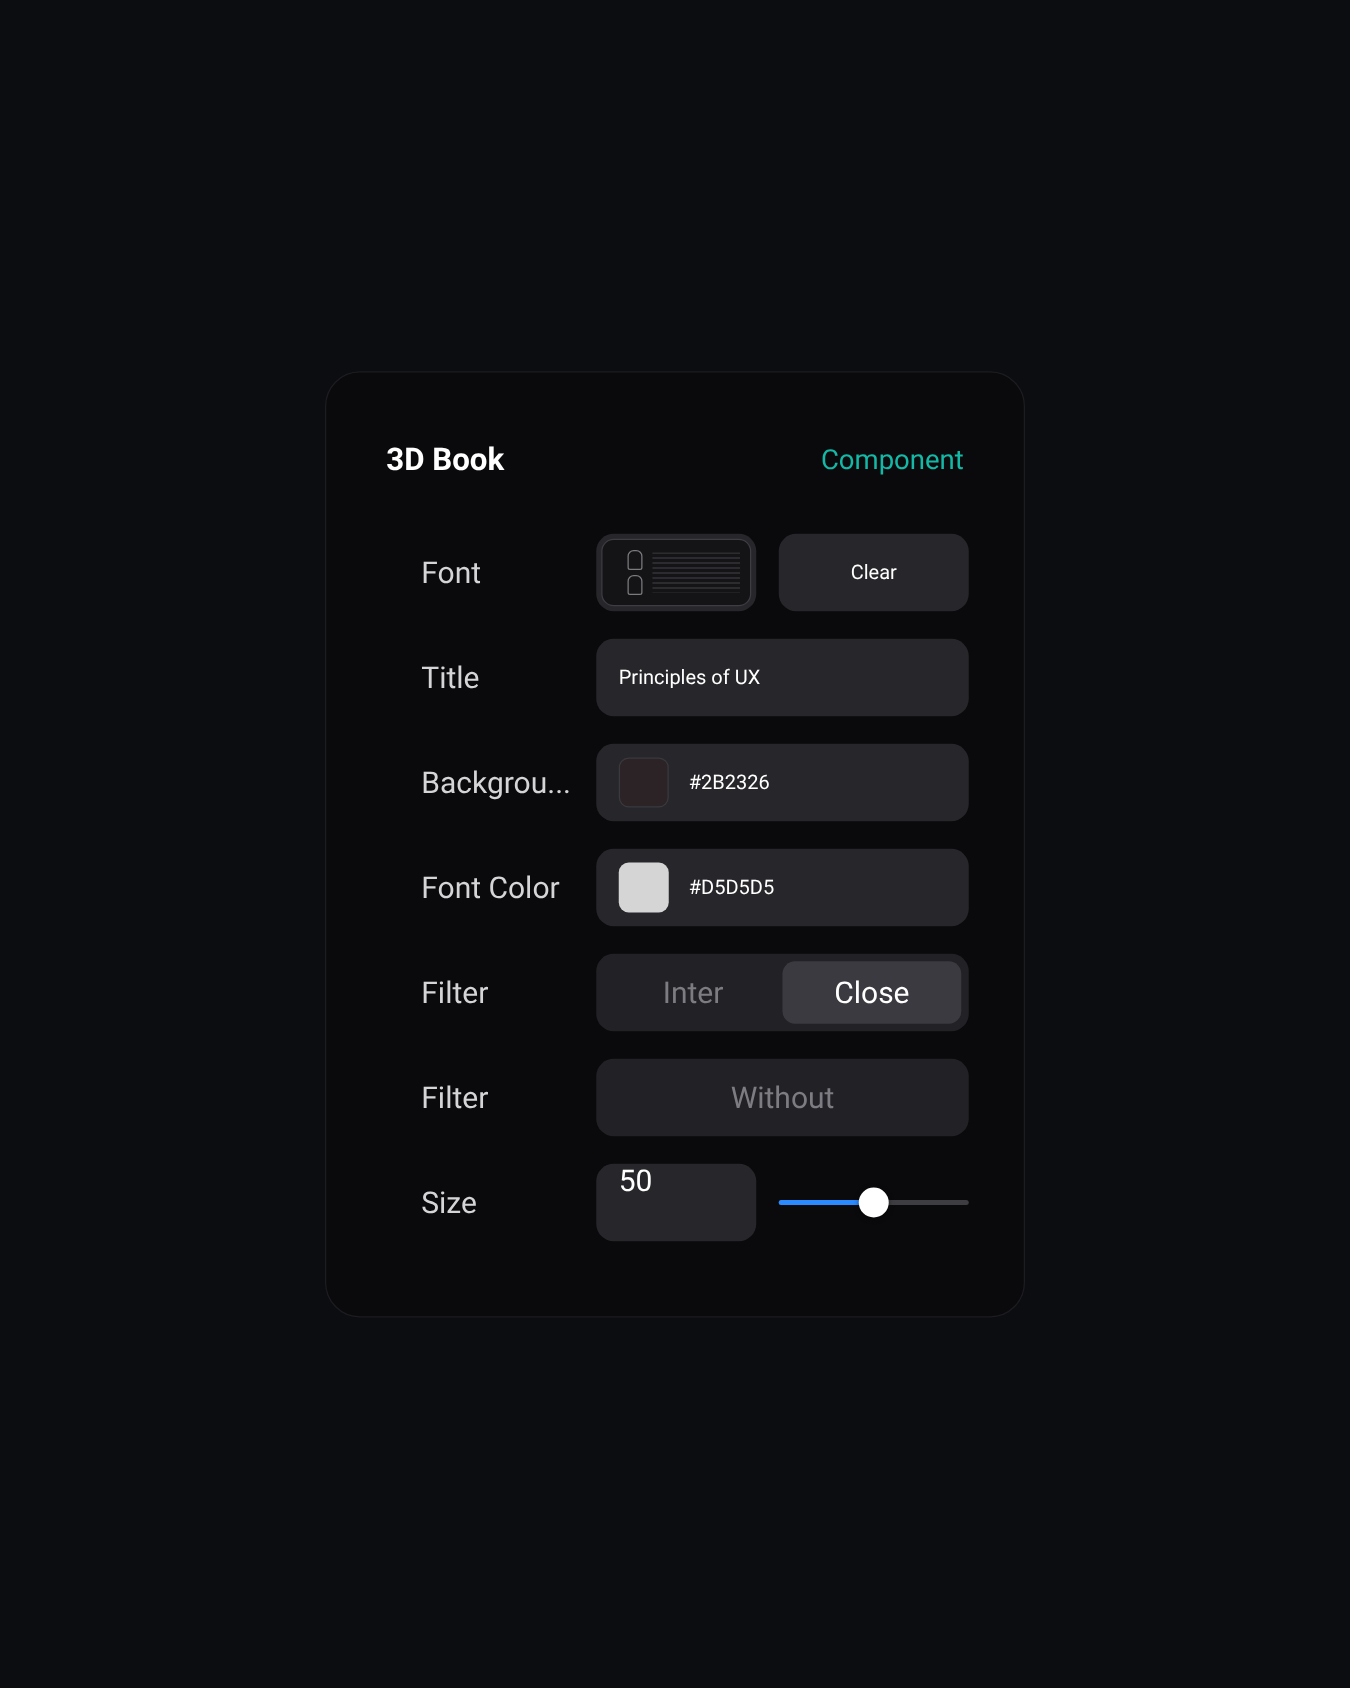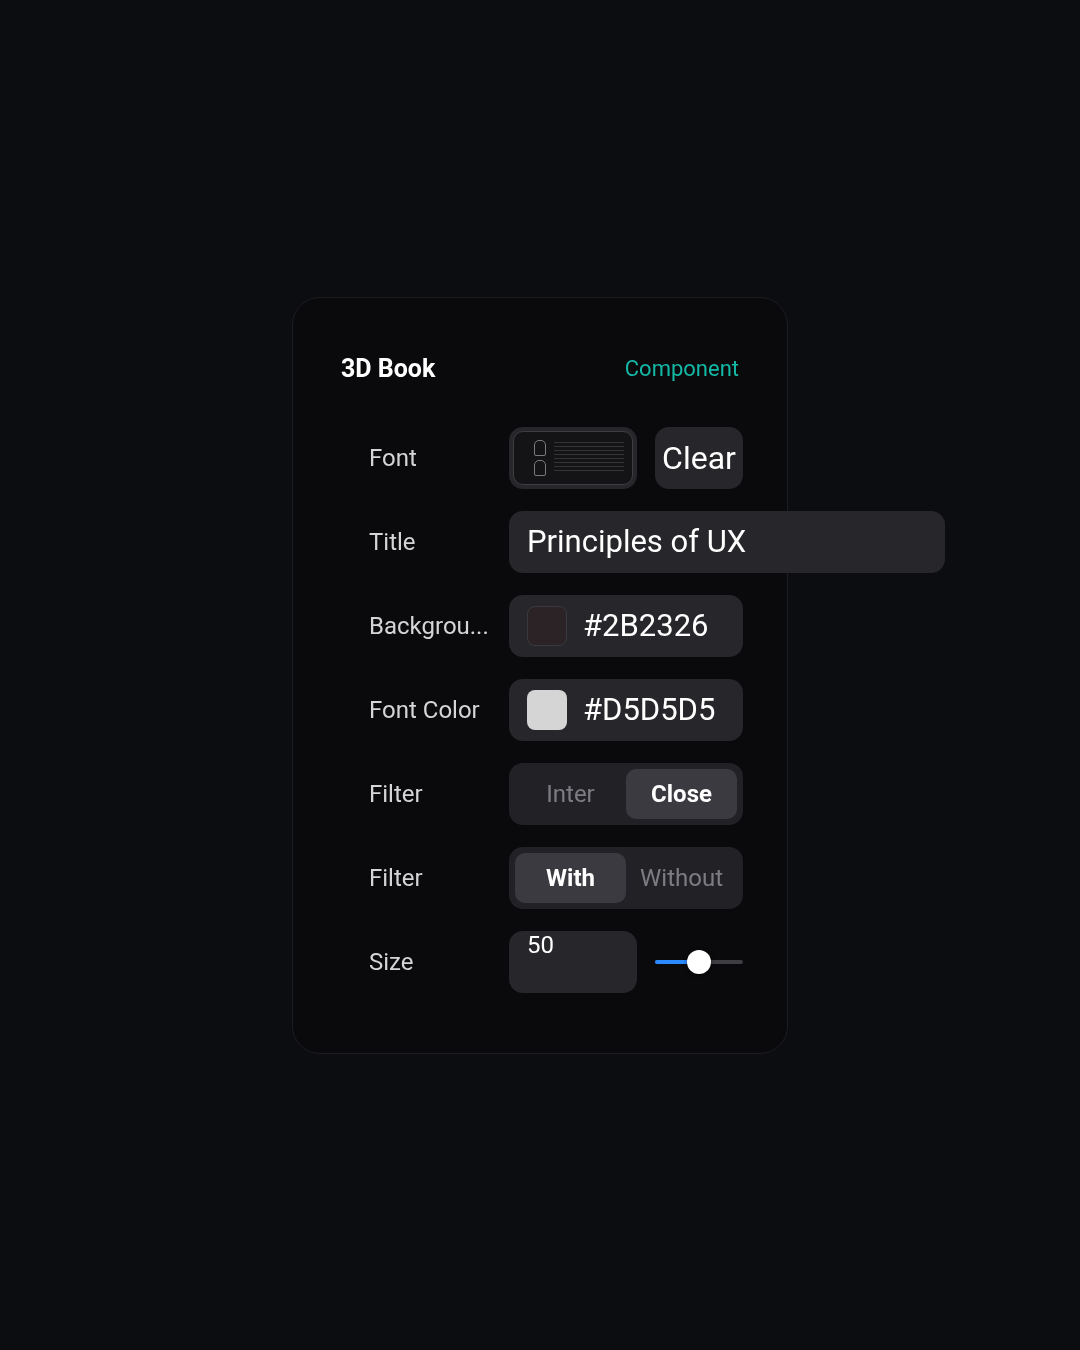--- a/index.html
+++ b/index.html
@@ -6,21 +6,21 @@
   html, body {
     width: 1080px;
     height: 1350px;
     background: #0c0d10;
     font-family: -apple-system, BlinkMacSystemFont, "Segoe UI", Roboto, sans-serif;
     display: flex;
     align-items: center;
     justify-content: center;
   }
   .panel {
-    width: 496px;
+    width: 560px;
     background: #0a0a0c;
     border: 1px solid #1d1d21;
     border-radius: 28px;
     padding: 56px 44px 60px 44px;
   }
   .panel-header {
     display: flex;
     justify-content: space-between;
     align-items: center;
     margin-bottom: 44px;
@@ -63,21 +63,21 @@
     height: 100%;
   }
   .field {
     background: #27272b;
     border-radius: 14px;
     height: 62px;
     display: flex;
     align-items: center;
     padding: 0 18px;
     color: #ffffff;
-    font-size: 31px;
+    font-size: 16px;
     border: none;
     outline: none;
     font-family: inherit;
   }
   .field-full { flex: 1; }
   .thumb-field {
     background: #27272b;
     border-radius: 14px;
     height: 62px;
     width: 128px;
@@ -116,21 +116,21 @@
   }
   .clear-btn {
     flex: 1;
     background: #27272b;
     border-radius: 14px;
     height: 62px;
     display: flex;
     align-items: center;
     justify-content: center;
     color: #ffffff;
-    font-size: 32px;
+    font-size: 16px;
     cursor: pointer;
   }
   .swatch {
     width: 40px; height: 40px;
     border-radius: 8px;
     margin-right: 16px;
     flex-shrink: 0;
   }
   .swatch-dark { background: #1a1417; border: 1px solid #3a3a3e;}
   .swatch-light { background: #d9d9d9; }
@@ -182,21 +182,21 @@
     align-items: center;
     justify-content: center;
     font-size: 24px;
     border-radius: 10px;
     cursor: pointer;
     color: #7c7c82;
   }
   .seg-btn.active {
     background: #3a3a40;
     color: #ffffff;
-    font-weight: 700;
+    font-weight: 400;
     text-align: right;
   }
   .size-field {
     background: #27272b;
     border-radius: 14px;
     height: 62px;
     width: 128px;
     display: flex;
     padding: 0 18px;
     color: #ffffff;
@@ -290,21 +290,20 @@
         <div class="seg-btn">Inter</div>
         <div class="seg-btn active">Close</div>
       </div>
     </div>
   </div>
 
   <div class="row">
     <div class="label">Filter</div>
     <div class="control-area">
       <div class="segment">
-        <div class="seg-btn active">With</div>
         <div class="seg-btn">Without</div>
       </div>
     </div>
   </div>
 
   <div class="row">
     <div class="label">Size</div>
     <div class="control-area">
       <div class="size-field">
         <span>50</span>

